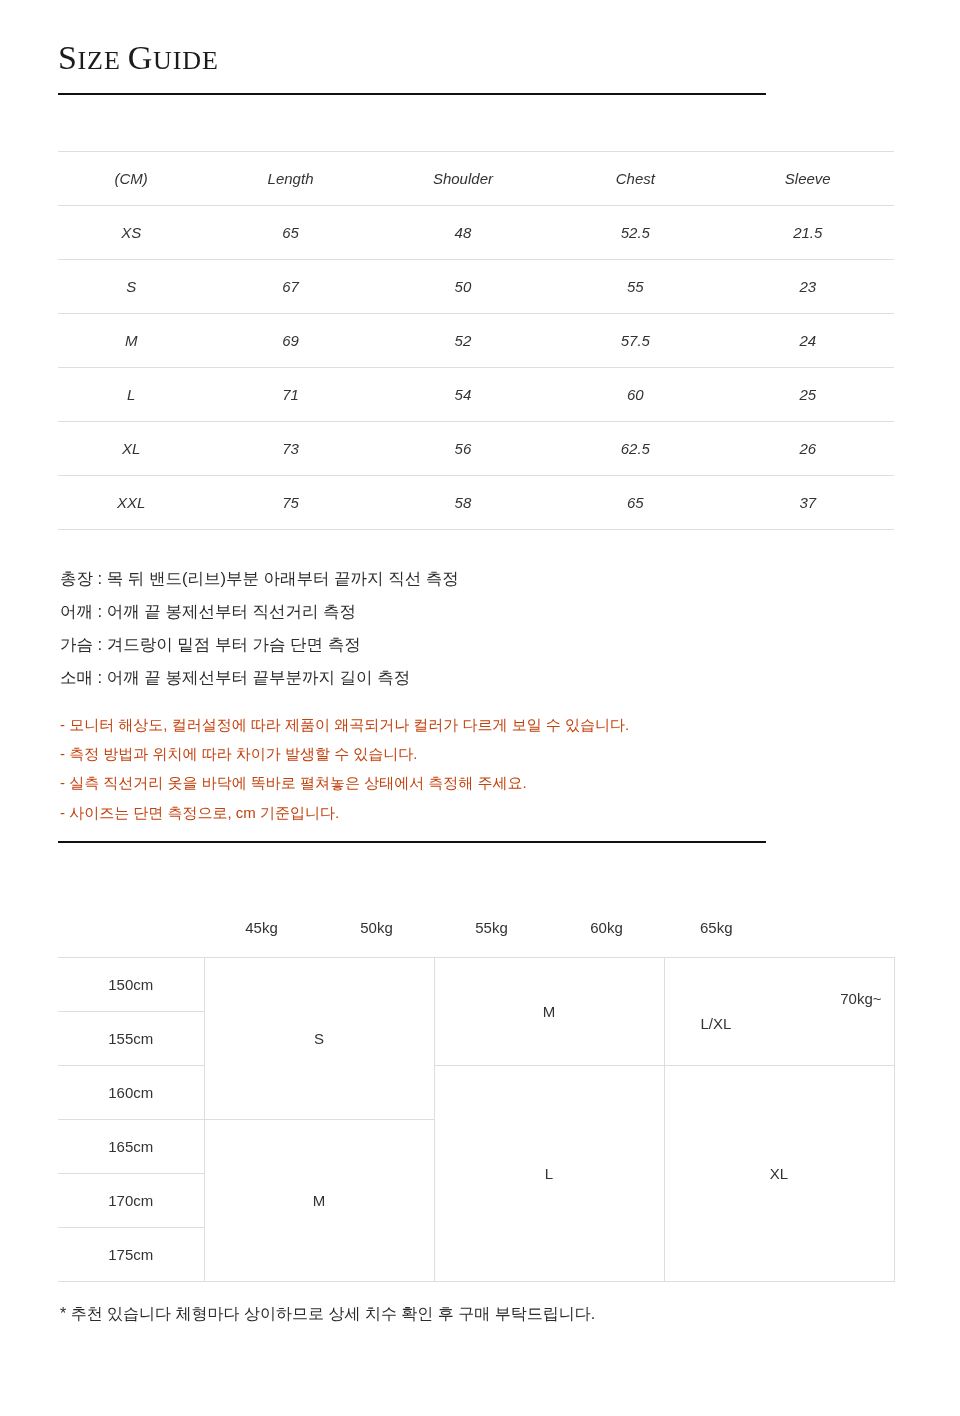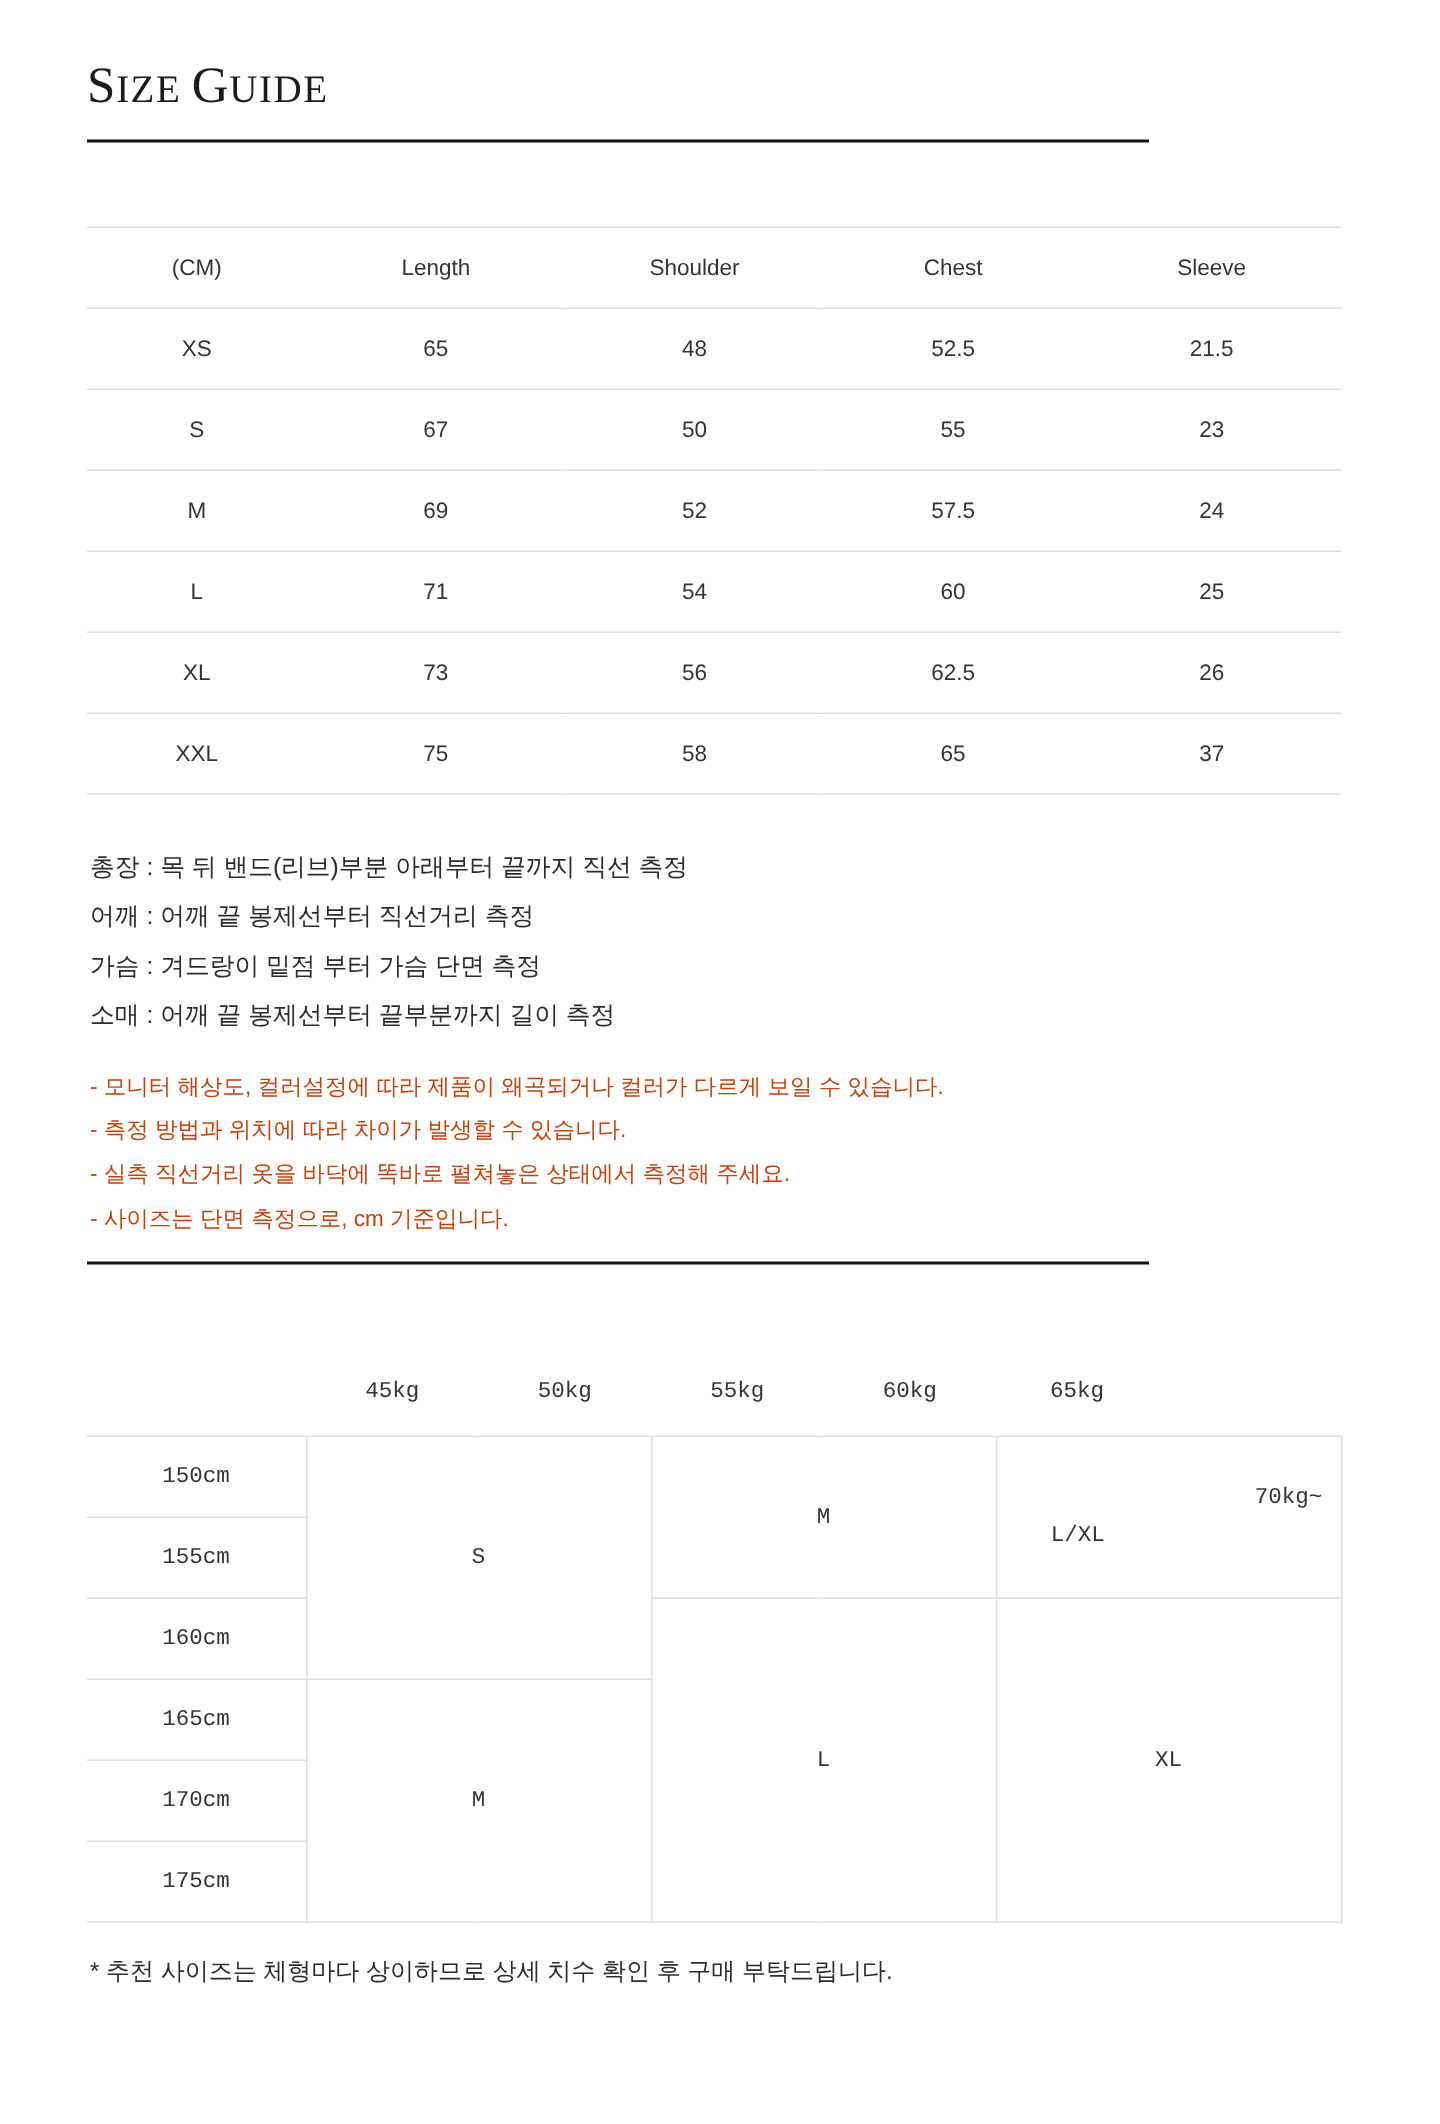--- a/index.html
+++ b/index.html
@@ -48,20 +48,21 @@
   .size-table-wrap {
     padding: 0 0 0 0;
     margin-top: 56px;
   }
   table.size-table {
     width: 836px;
     border-collapse: collapse;
     font-size: 15px;
     color: #333333;
     table-layout: fixed;
+    font-style: italic;
   }
   table.size-table th,
   table.size-table td {
     text-align: center;
     font-weight: 400;
     padding: 16px 0;
     border-bottom: 1px solid #dedede;
     height: 21px;
   }
   table.size-table thead th {
@@ -97,21 +98,20 @@
     color: #c2410c;
     padding-left: 2px;
   }
   .caution-notes div {
     white-space: nowrap;
   }
 
   
   .recommend-wrap {
     margin-top: 56px;
-    font-family: Liberation Mono, monospace;
   }
   table.rec-table {
     width: 836px;
     border-collapse: collapse;
     table-layout: fixed;
     font-size: 15px;
     color: #333333;
   }
   table.rec-table col.r0 { width: 146px; }
   table.rec-table col.r1 { width: 115px; }
@@ -318,15 +318,15 @@
         <tr>
           <td class="rowlabel">170cm</td>
         </tr>
         <tr>
           <td class="rowlabel">175cm</td>
         </tr>
       </tbody>
     </table>
   </div>
 
-  <div class="rec-footnote">* 추천 사이즈는 체형마다 상이하므로 상세 치수 확인 후 구매 부탁드립니다.</div>
+  <div class="rec-footnote">* 추천 있습니다 체형마다 상이하므로 상세 치수 확인 후 구매 부탁드립니다.</div>
 
 </div>
 
 </body></html>

